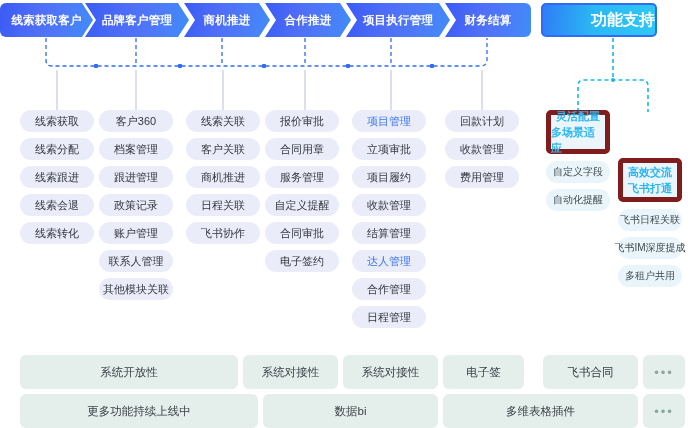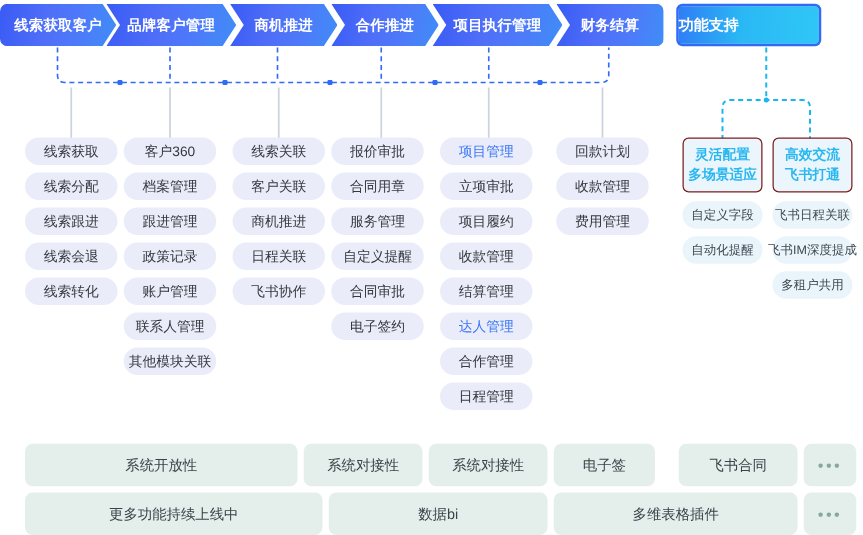--- a/index.html
+++ b/index.html
@@ -32,40 +32,40 @@
   }
   .flow-step.last{
     border-radius:0 6px 6px 0;
     clip-path:polygon(0 0, 100% 0, 100% 100%, 0 100%, 11px 50%);
   }
   
   #support-box{
     position:absolute; left:541px; top:3px; width:116px; height:34px;
     border:2px solid #2f6bf4; border-radius:5px; box-sizing:border-box;
     background:linear-gradient(95deg,#2f7df6 0%,#2ab8f4 45%,#2fc7f7 100%);
-    display:flex; align-items:center; justify-content:flex-start;
-    color:#fff; font-size:12px; font-weight:bold;
+    display:flex; align-items:center; justify-content:flex-end;
+    color:#fff; font-size:16px; font-weight:bold;
   }
   
   #connectors{position:absolute;left:0;top:0;width:690px;height:428px;pointer-events:none;}
   
   #columns{position:absolute; left:0; top:110px; width:540px;}
   .col{position:absolute; top:0; width:74px;}
   .pill{
     height:22px; margin-bottom:6px;
     border-radius:11px; background:#eaedf9;
     display:flex; align-items:center; justify-content:center;
     color:#35383f; font-size:11px; white-space:nowrap;
   }
   .pill.hl{ color:#3b76f6; }
   
   #support-cols{position:absolute; left:546px; top:110px; width:140px;}
   .scol{position:absolute; top:0; width:64px;}
   .shead{
-    height:44px; border:1px solid #7f1d1d; border-radius:5px;
+    height:44px; border:5px solid #7f1d1d; border-radius:5px;
     background:#eaf6fc; box-sizing:border-box;
     display:flex; flex-direction:column; align-items:center; justify-content:center;
     color:#2ab6f0; font-size:11px; font-weight:bold; line-height:16px;
     margin-bottom:7px;
   }
   .spill{
     height:22px; margin-bottom:6px; border-radius:11px;
     background:#e9f5fb; display:flex; align-items:center; justify-content:center;
     color:#3f4750; font-size:10px; white-space:nowrap;
   }
@@ -260,21 +260,21 @@
         <span>灵活配置</span>
         <span>多场景适应</span>
       </div>
       <div class="spill">
         <span>自定义字段</span>
       </div>
       <div class="spill">
         <span>自动化提醒</span>
       </div>
     </div>
-    <div class="scol" style="left: 72px;">
+    <div class="scol" style="left: 72px; margin-top: 48px;">
       <div class="shead">
         <span>高效交流</span>
         <span>飞书打通</span>
       </div>
       <div class="spill">
         <span>飞书日程关联</span>
       </div>
       <div class="spill">
         <span>飞书IM深度提成</span>
       </div>

